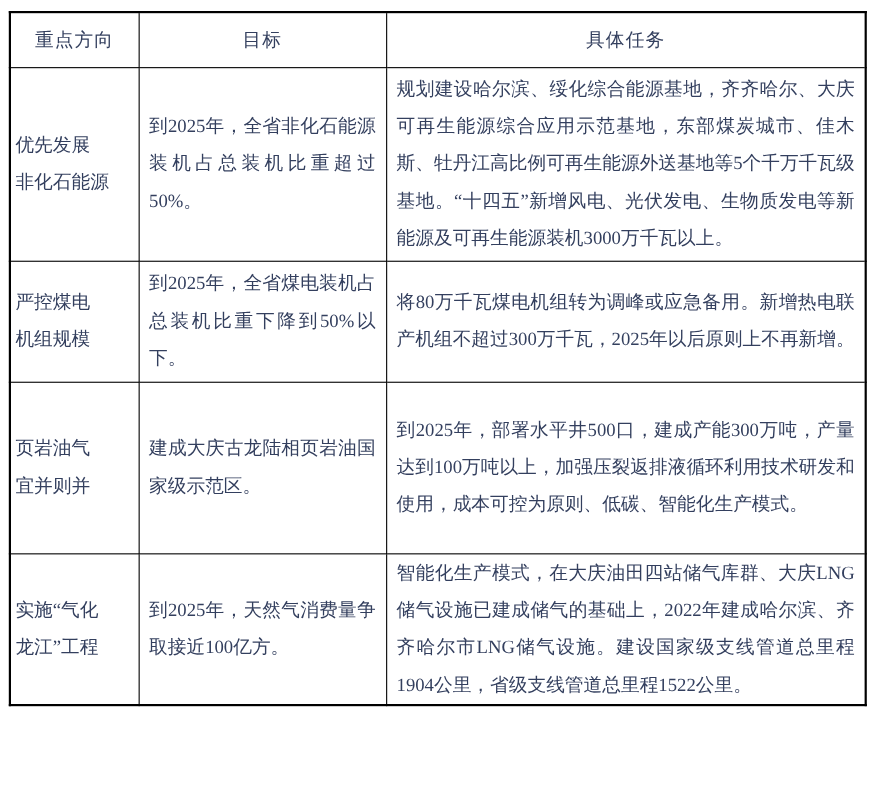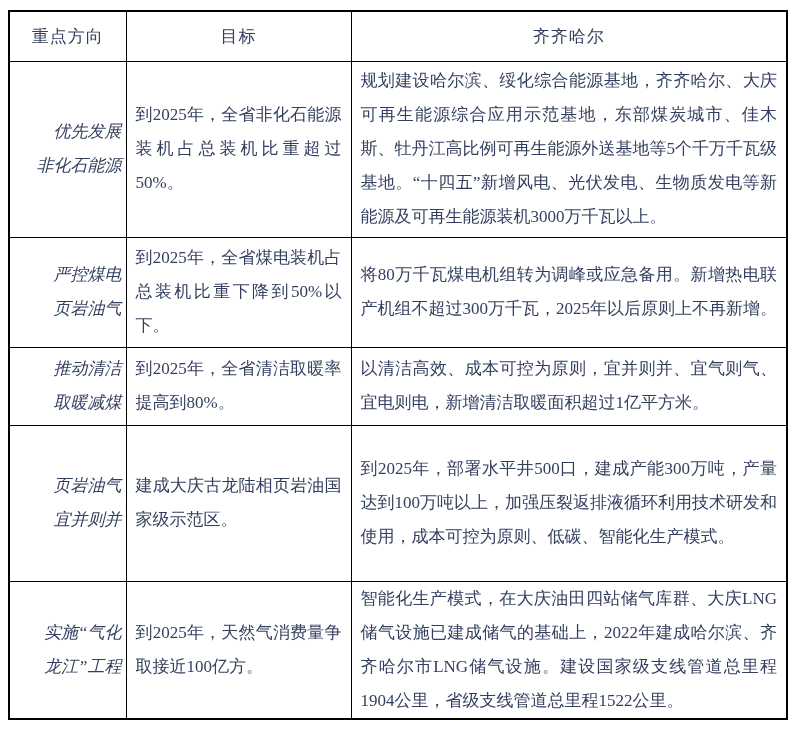--- a/index.html
+++ b/index.html
@@ -31,25 +31,24 @@
       vertical-align: middle;
       box-sizing: border-box;
       overflow: hidden;
     }
     th.hdr {
       height: 50px;
       text-align: center;
       letter-spacing: 1px;
     }
     td.direction {
-      text-align: right;
+      text-align: left;
       white-space: pre-line;
       line-height: 34px;
       padding: 0 4px;
-      font-style: italic;
     }
     td.target {
       text-align: justify;
       line-height: 34px;
       padding: 0 9px;
       margin-left: 24px;
     }
     td.tasks {
       text-align: justify;
       line-height: 34px;
@@ -69,41 +68,35 @@
   <table class="plan-table">
     <colgroup>
       <col style="width:117px">
       <col style="width:225px">
       <col style="width:436px">
     </colgroup>
     <thead>
       <tr>
         <th class="hdr">重点方向</th>
         <th class="hdr">目标</th>
-        <th class="hdr">齐齐哈尔</th>
+        <th class="hdr">具体任务</th>
       </tr>
     </thead>
     <tbody>
       <tr class="r1">
         <td class="direction">优先发展
 非化石能源</td>
         <td class="target">到2025年，全省非化石能源装机占总装机比重超过50%。</td>
         <td class="tasks">规划建设哈尔滨、绥化综合能源基地，齐齐哈尔、大庆可再生能源综合应用示范基地，东部煤炭城市、佳木斯、牡丹江高比例可再生能源外送基地等5个千万千瓦级基地。“十四五”新增风电、光伏发电、生物质发电等新能源及可再生能源装机3000万千瓦以上。</td>
       </tr>
       <tr class="r2">
         <td class="direction">严控煤电
-页岩油气</td>
+机组规模</td>
         <td class="target">到2025年，全省煤电装机占总装机比重下降到50%以下。</td>
         <td class="tasks">将80万千瓦煤电机组转为调峰或应急备用。新增热电联产机组不超过300万千瓦，2025年以后原则上不再新增。</td>
-      </tr>
-      <tr class="r3">
-        <td class="direction">推动清洁
-取暖减煤</td>
-        <td class="target">到2025年，全省清洁取暖率提高到80%。</td>
-        <td class="tasks">以清洁高效、成本可控为原则，宜并则并、宜气则气、宜电则电，新增清洁取暖面积超过1亿平方米。</td>
       </tr>
       <tr class="r4">
         <td class="direction">页岩油气
 宜并则并</td>
         <td class="target">建成大庆古龙陆相页岩油国家级示范区。</td>
         <td class="tasks">到2025年，部署水平井500口，建成产能300万吨，产量达到100万吨以上，加强压裂返排液循环利用技术研发和使用，成本可控为原则、低碳、智能化生产模式。</td>
       </tr>
       <tr class="r5">
         <td class="direction">实施“气化
 龙江”工程</td>

